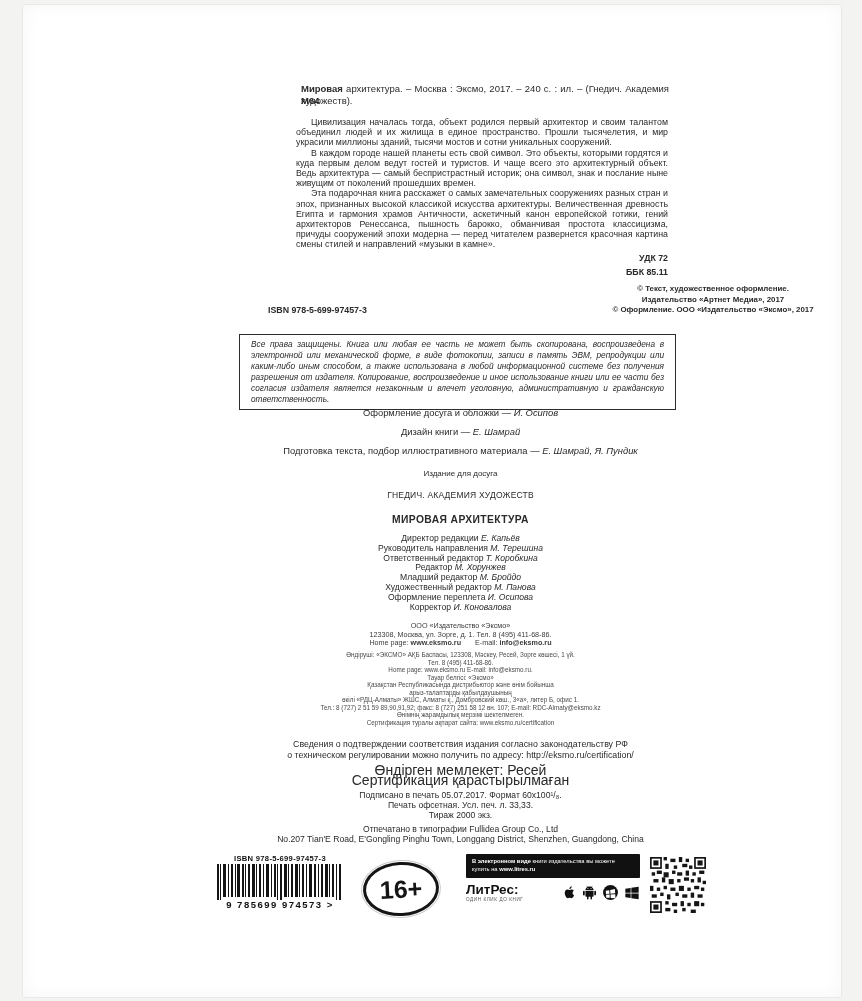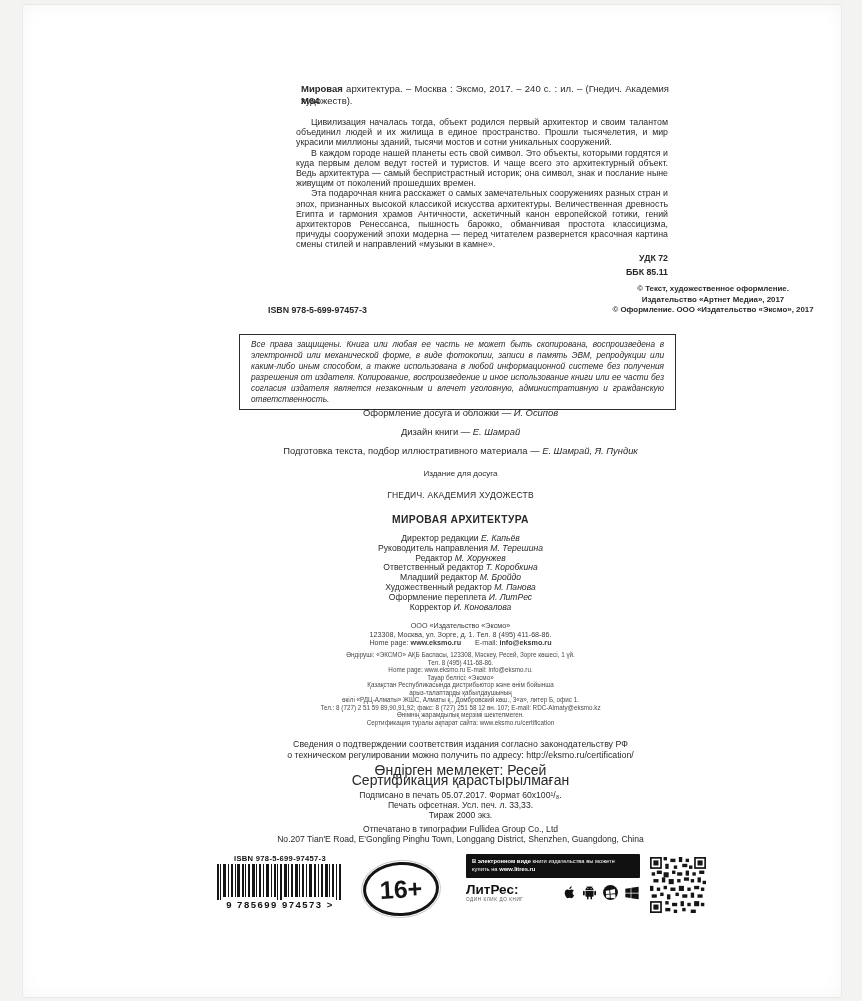--- a/index.html
+++ b/index.html
@@ -98,25 +98,25 @@
     <div><span>Подготовка текста, подбор иллюстративного материала — </span><span class="i">Е. Шамрай, Я. Пундик</span></div>
   </div>
 
   <div class="abs edition c">Издание для досуга</div>
   <div class="abs series c">ГНЕДИЧ. АКАДЕМИЯ ХУДОЖЕСТВ</div>
   <div class="abs booktitle c">МИРОВАЯ АРХИТЕКТУРА</div>
 
   <div class="abs staff c">
     <div><span>Директор редакции </span><span class="i">Е. Капьёв</span></div>
     <div><span>Руководитель направления </span><span class="i">М. Терешина</span></div>
+    <div><span>Ответственный редактор </span><span class="i">Т. Коробкина</span></div>
     <div><span>Редактор </span><span class="i">М. Хорунжев</span></div>
-    <div><span>Ответственный редактор </span><span class="i">Т. Коробкина</span></div>
     <div><span>Младший редактор </span><span class="i">М. Бройдо</span></div>
     <div><span>Художественный редактор </span><span class="i">М. Панова</span></div>
-    <div><span>Оформление переплета </span><span class="i">И. ЛитРес</span></div>
+    <div><span>Оформление переплета </span><span class="i">И. Осипова</span></div>
     <div><span>Корректор </span><span class="i">И. Коновалова</span></div>
   </div>
 
   <div class="abs pub-ru c">
     <div>ООО «Издательство «Эксмо»</div>
     <div>123308, Москва, ул. Зорге, д. 1. Тел. 8 (495) 411-68-86.</div>
     <div>
       <span>Home page: </span><span class="b">www.eksmo.ru</span>
       <span style="display:inline-block;width:10px;"></span>
       <span>E-mail: </span><span class="b">info@eksmo.ru</span>

